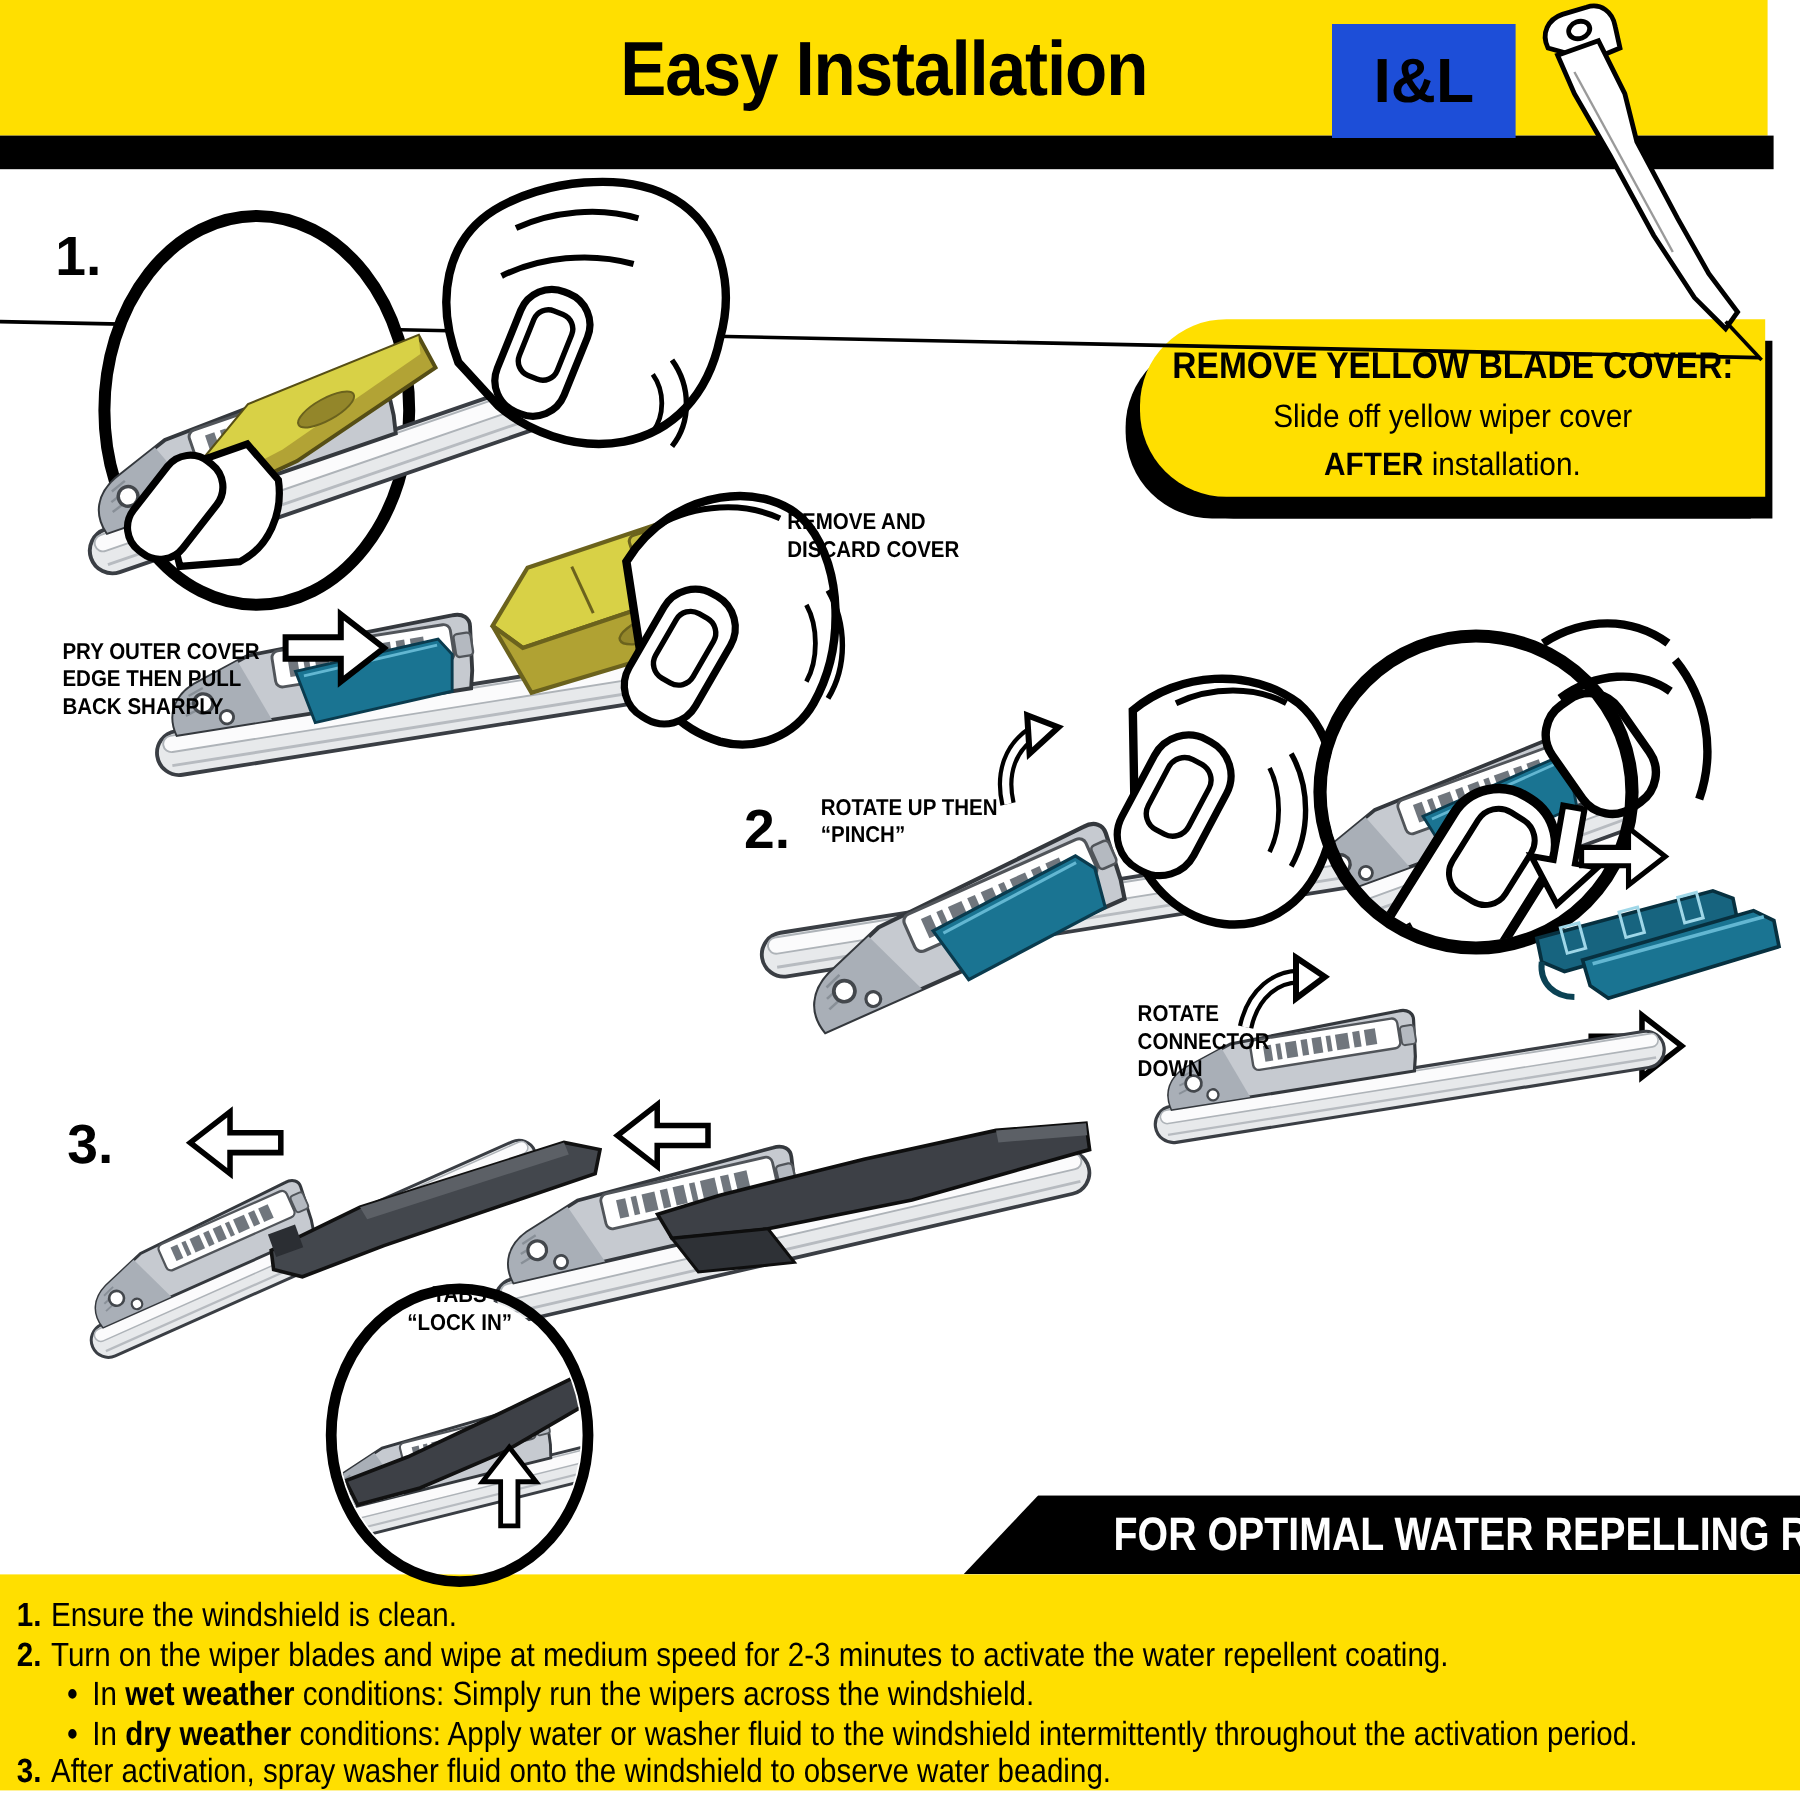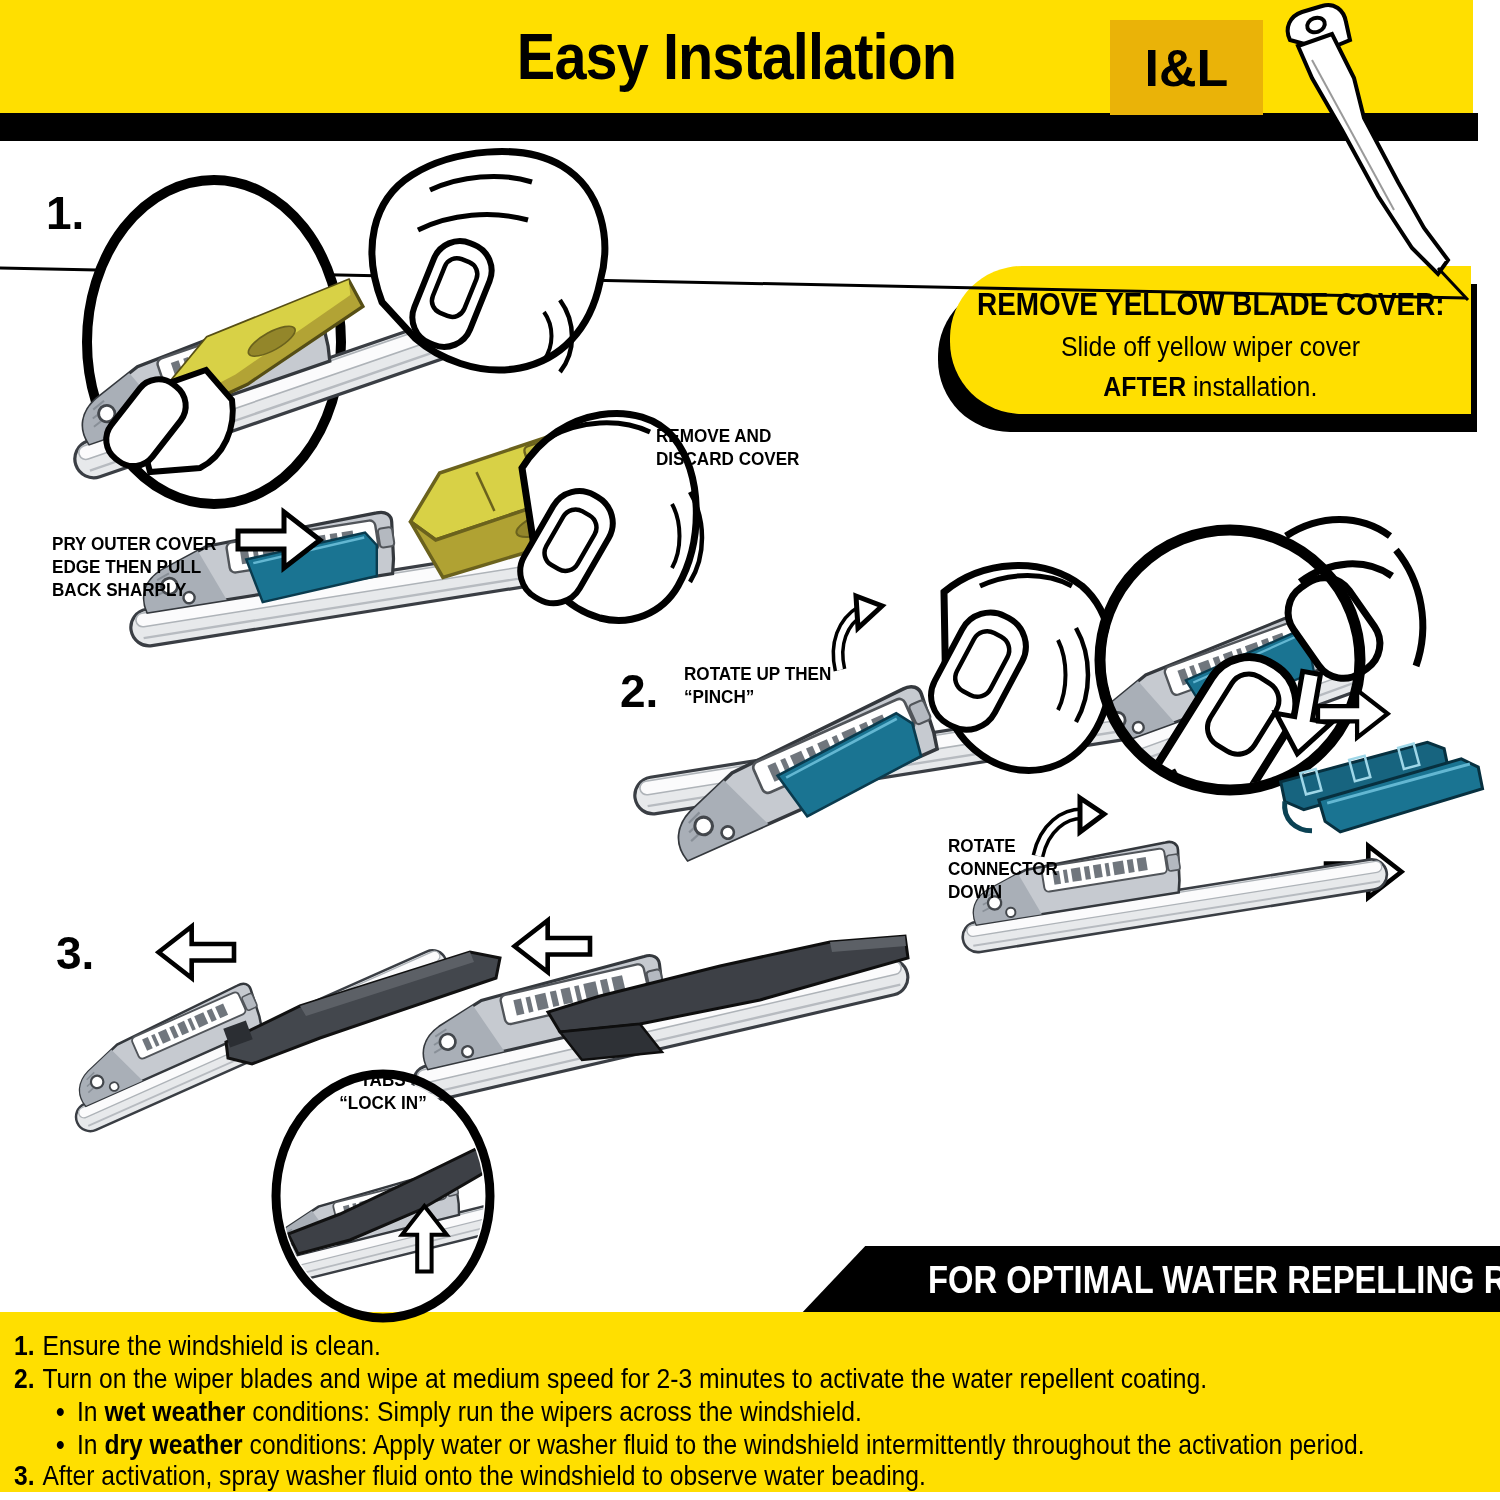--- a/index.html
+++ b/index.html
@@ -4,21 +4,21 @@
 <style>
   html,body{margin:0;padding:0;background:#fff;}
   #page{position:relative;width:1500px;height:1500px;background:#fff;overflow:hidden;
         font-family:"Liberation Sans", sans-serif;color:#000;}
   .abs{position:absolute;}
   
   .hdr-yellow{left:0;top:0;width:1473px;height:113px;background:#ffdf00;z-index:0;}
   .hdr-black{left:0;top:113px;width:1478px;height:28px;background:#000;z-index:0;}
   .title{left:0;top:20px;width:1473px;text-align:center;font-size:64px;font-weight:bold;
          letter-spacing:-1px;transform:scaleX(.9);transform-origin:center top;z-index:3;}
-  .badge{left:1110px;top:20px;width:153px;height:95px;background:#eab308;z-index:1;
+  .badge{left:1110px;top:20px;width:153px;height:95px;background:#1d4ed8;z-index:1;
          display:flex;align-items:center;justify-content:center;font-size:52px;font-weight:bold;}
   
   .stepnum{font-size:46px;font-weight:bold;z-index:3;}
   
   .lbl{font-size:19px;font-weight:bold;line-height:23px;white-space:pre-line;z-index:3;
        transform:scaleX(.9);transform-origin:left top;letter-spacing:0;}
   .lbl-center{text-align:center;transform-origin:center top;}
   
   .callout{left:950px;top:266px;width:521px;height:148px;background:#ffdf00;z-index:1;
            border-radius:72px 0 0 72px;box-shadow:-12px 18px 0 #000, 6px 18px 0 #000;

